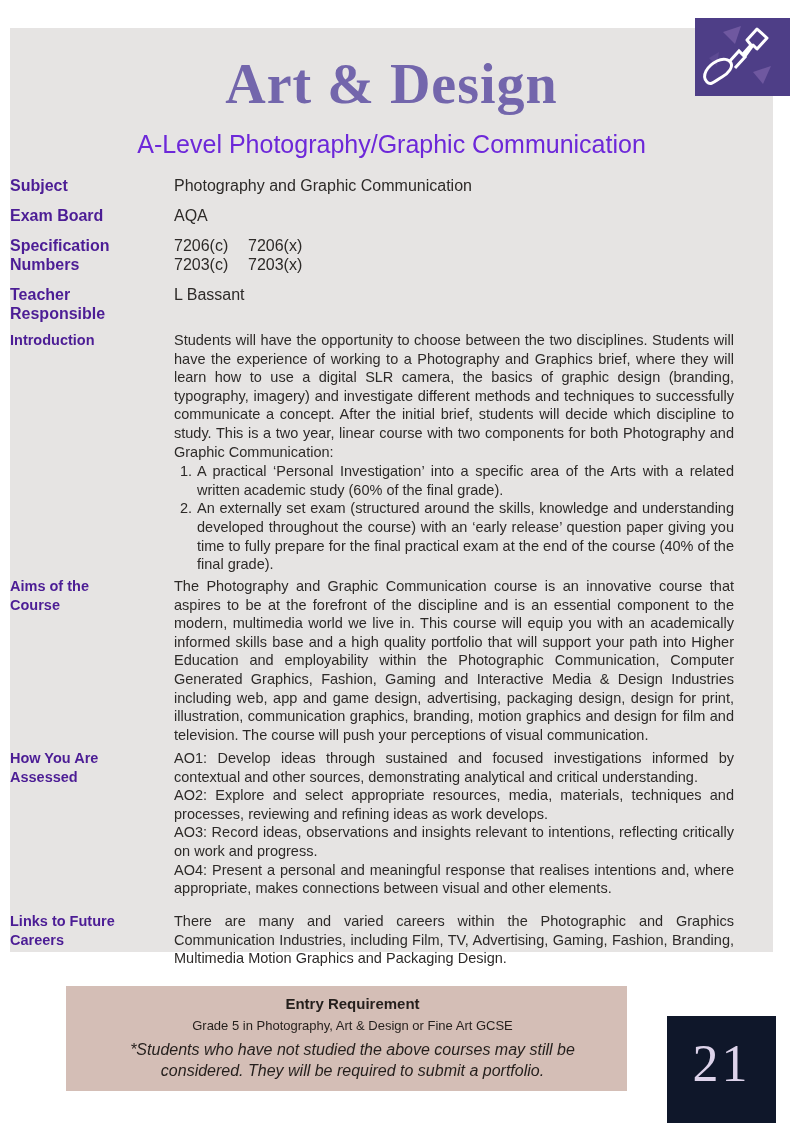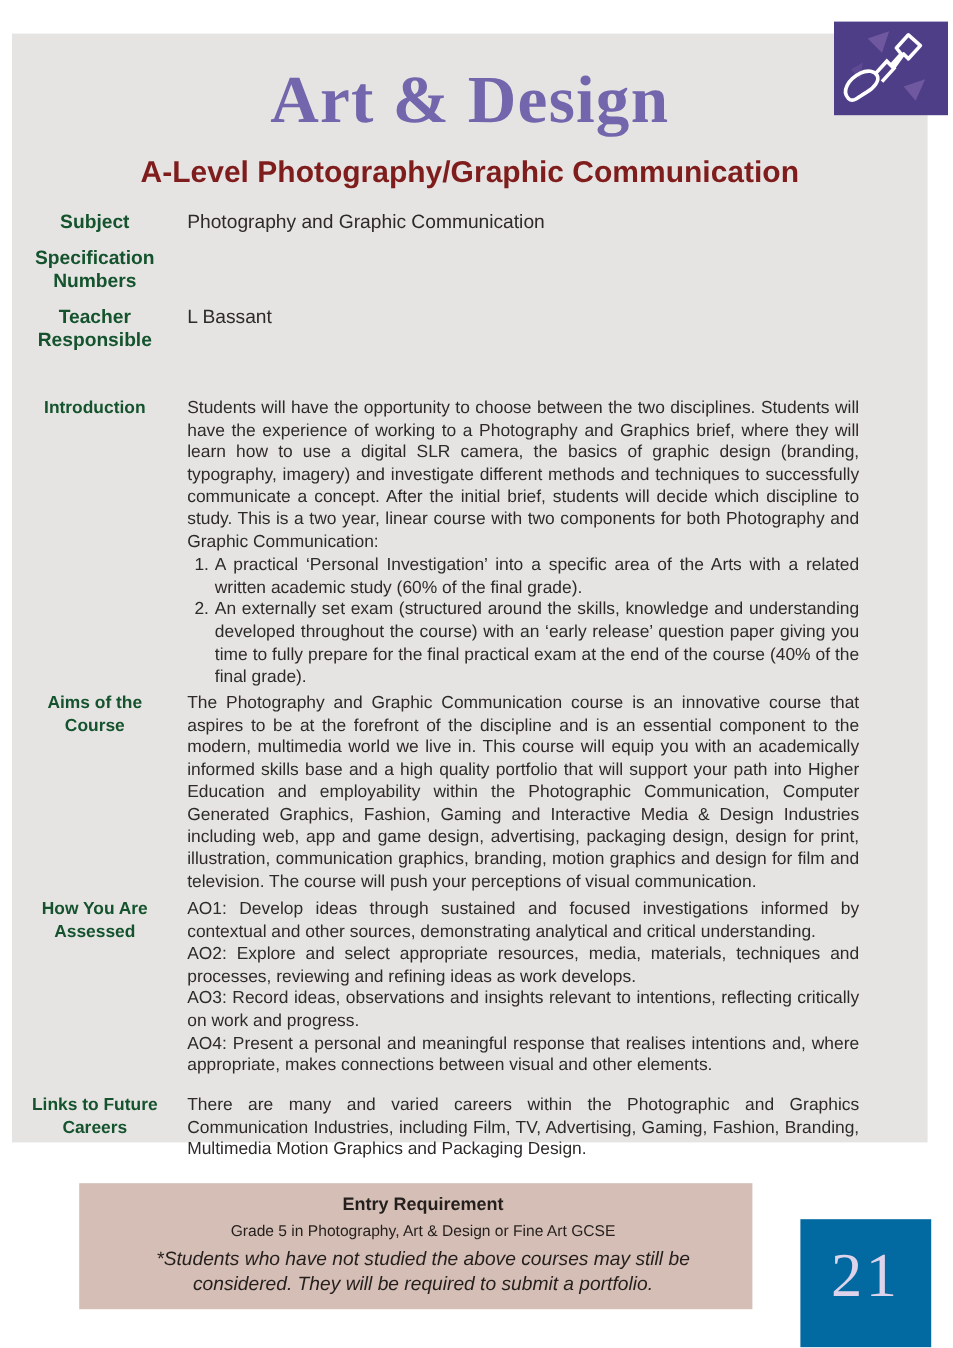--- a/index.html
+++ b/index.html
@@ -12,52 +12,52 @@
     position:absolute; left:10px; top:28px; width:763px; height:924px;
     background:#e6e4e3;
   }
   .title {
     position:absolute; top:26px; left:0; right:0; text-align:center;
     font-family:"Liberation Serif", serif; font-weight:bold;
     font-size:56px; line-height:1.1; color:#7366ac; letter-spacing:1px;
   }
   .subtitle {
     position:absolute; top:102px; left:0; right:0; text-align:center;
-    font-weight:bold; font-size:25px; color:#7f1d1d;
+    font-weight:normal; font-size:25px; color:#6d28d9;
   }
   .logo-box {
     position:absolute; left:695px; top:18px; width:95px; height:78px;
     background:#4e3e87; z-index:5;
   }
   .logo-box svg { width:100%; height:100%; display:block; }
   .sec { position:absolute; display:flex; font-size:14.5px; line-height:18.6px; }
   .lbl {
-    width:138px; flex:0 0 138px; text-align:center; font-weight:bold; color:#14532d;
+    width:138px; flex:0 0 138px; text-align:left; font-weight:bold; color:#4c1d95;
   }
-  .val { margin-left:8px; width:560px; flex:0 0 560px; }
+  .val { margin-left:26px; width:560px; flex:0 0 560px; }
   .val p { text-align:justify; }
   .meta-row { display:flex; margin-bottom:11px; }
   .meta-row .lbl { line-height:19px; }
   .meta-row .val { line-height:19px; }
   .spec-col1 { display:inline-block; width:74px; }
   ol.numlist { list-style:none; margin-top:1px; }
   ol.numlist li { display:flex; }
   ol.numlist .num { flex:0 0 23px; padding-left:6px; }
   ol.numlist .li-text { flex:1; text-align:justify; }
   .entry-box {
     position:absolute; left:56px; top:958px; width:561px; min-height:90px;
     background:#d4beb6; text-align:center; padding:8px 14px 10px 26px;
     color:#241f1c;
   }
   .entry-title { font-weight:bold; font-size:15px; line-height:20px; }
   .entry-grade { font-size:13px; line-height:23px; }
   .entry-note { font-style:italic; font-size:16px; line-height:21px; margin-top:2px; }
   .page-number-box {
     position:absolute; left:667px; top:1016px; width:109px; height:107px;
-    background:#0369a1; z-index:6; text-align:center;
+    background:#0f172a; z-index:6; text-align:center;
   }
   .page-number-box .num {
     display:block; margin-top:18px;
     font-family:"Liberation Serif", serif; font-weight:normal;
     font-size:52px; color:#ddd3ea; letter-spacing:3px;
   }
   
   #meta        { position:absolute; top:148px; left:0; display:block; }
   #sec-intro   { top:303px; }
   #sec-aims    { top:549px; }
@@ -86,23 +86,35 @@
 
     <div class="title">Art &amp; Design</div>
     <div class="subtitle">A-Level Photography/Graphic Communication</div>
 
     <div id="meta">
       <div class="meta-row">
         <div class="lbl">Subject</div>
         <div class="val">Photography and Graphic Communication</div>
       </div>
       <div class="meta-row">
+        <div class="lbl">Exam Board</div>
+        <div class="val">AQA</div>
+      </div>
+      <div class="meta-row">
         <div class="lbl">
           <div>Specification</div>
           <div>Numbers</div>
+        </div>
+        <div class="val">
+          <div>
+            <span class="spec-col1">7206(c)</span><span>7206(x)</span>
+          </div>
+          <div>
+            <span class="spec-col1">7203(c)</span><span>7203(x)</span>
+          </div>
         </div>
       </div>
       <div class="meta-row">
         <div class="lbl">
           <div>Teacher</div>
           <div>Responsible</div>
         </div>
         <div class="val">L Bassant</div>
       </div>
     </div>

